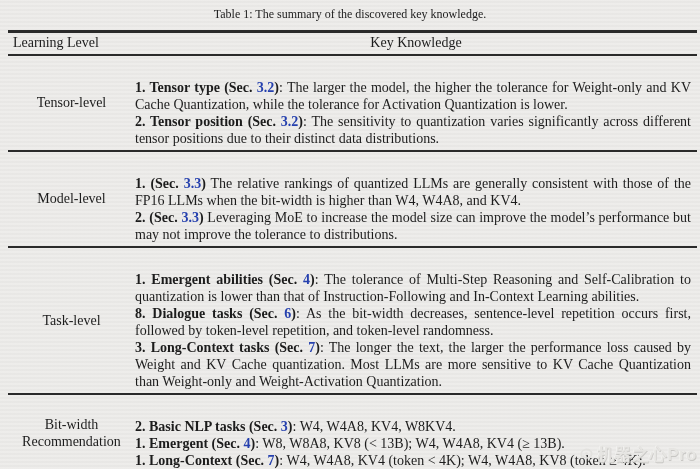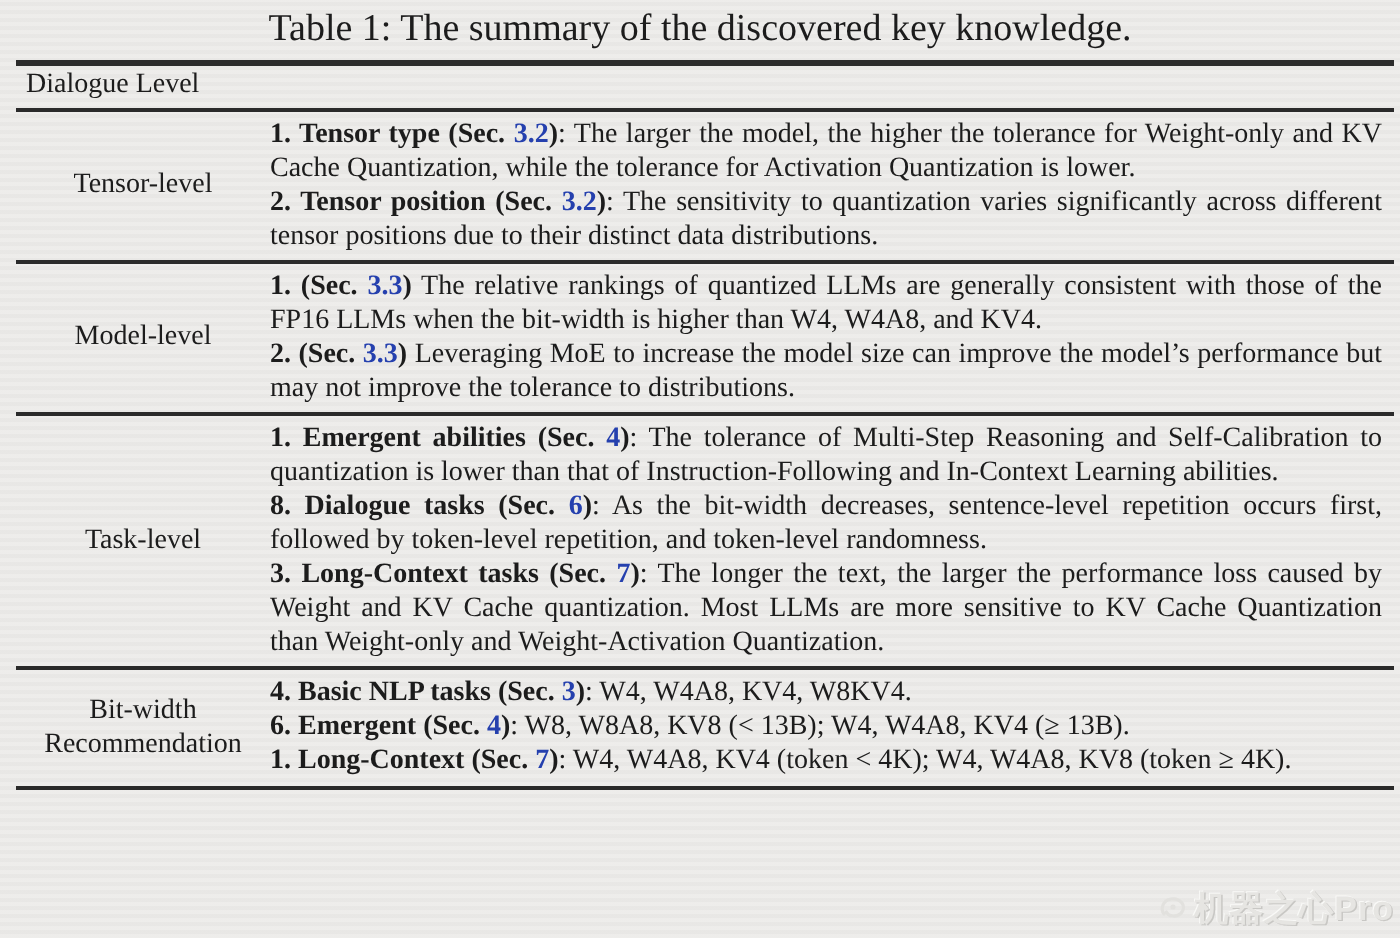--- a/index.html
+++ b/index.html
@@ -10,34 +10,34 @@
     width:700px;height:469px;
     background:var(--background);
     background-image:repeating-linear-gradient(0deg, rgba(255,255,255,0.035) 0 2px, rgba(0,0,0,0.018) 2px 4px);
     font-family:"Liberation Serif", serif;
     color:var(--text);
     overflow:hidden;
   }
   .page{position:relative;width:700px;height:469px;overflow:hidden;}
   .caption{
     position:absolute;top:6px;left:0;width:100%;
-    text-align:center;font-size:19px;line-height:17px;
+    text-align:center;font-size:12px;line-height:17px;
   }
   .tbl{position:absolute;left:8px;top:30px;width:689px;}
   .rule{height:2px;background:var(--rule);}
   .rule.heavy{height:2.5px;}
   .hdr{display:grid;grid-template-columns:127px 1fr;align-items:center;padding:2px 0 3px 0;}
   .hdr .h1{font-size:14px;padding-left:5px;}
   .hdr .h2{font-size:14px;text-align:center;}
   .trow{display:grid;grid-template-columns:127px 1fr;}
   .level{
     display:flex;align-items:center;justify-content:center;
     text-align:center;font-size:14px;line-height:17px;padding:12px 3px;
   }
-  .cell{font-size:14px;line-height:17px;padding:3px 6px 3px 0;text-align:justify;}
+  .cell{font-size:14px;line-height:17px;padding:3px 6px 3px 0;text-align:justify;margin-top:20px;}
   .cell p{margin:0;}
   .seg-b{font-weight:bold;}
   .seg-bl{font-weight:bold;color:var(--link);}
   .seg-n{}
   .seg-i{font-style:italic;}
   .seg-bi{font-style:italic;font-weight:bold;}
   .watermark{
     position:absolute;right:3px;bottom:3px;
     display:flex;align-items:flex-end;gap:3px;
     font-family:"Liberation Sans", sans-serif;font-weight:bold;
@@ -52,21 +52,22 @@
 <body>
 
 <div class="page">
 
   <div class="caption">Table 1: The summary of the discovered key knowledge.</div>
 
   <div class="tbl">
     <div class="rule heavy"></div>
 
     <div class="hdr">
-      <div class="h1">Dialogue Level</div>
+      <div class="h1">Learning Level</div>
+      <div class="h2">Key Knowledge</div>
     </div>
 
     <div class="rule"></div>
 
     <div class="trow">
       <div class="level">Tensor-level</div>
       <div class="cell">
           <p><span class="seg-b">1. Tensor type (Sec. </span><span class="seg-bl">3.2</span><span class="seg-b">)</span><span class="seg-n">: The larger the model, the higher the tolerance for Weight-only and KV Cache Quantization, while the tolerance for Activation Quantization is lower.</span></p>
           <p><span class="seg-b">2. Tensor position (Sec. </span><span class="seg-bl">3.2</span><span class="seg-b">)</span><span class="seg-n">: The sensitivity to quantization varies significantly across different tensor positions due to their distinct data distributions.</span></p>
         </div>
@@ -91,22 +92,22 @@
           <p><span class="seg-b">8. Dialogue tasks (Sec. </span><span class="seg-bl">6</span><span class="seg-b">)</span><span class="seg-n">: As the bit-width decreases, sentence-level repetition occurs first, followed by token-level repetition, and token-level randomness.</span></p>
           <p><span class="seg-b">3. Long-Context tasks (Sec. </span><span class="seg-bl">7</span><span class="seg-b">)</span><span class="seg-n">: The longer the text, the larger the performance loss caused by Weight and KV Cache quantization. Most LLMs are more sensitive to KV Cache Quantization than Weight-only and Weight-Activation Quantization.</span></p>
         </div>
     </div>
 
     <div class="rule"></div>
 
     <div class="trow">
       <div class="level">Bit-width Recommendation</div>
       <div class="cell">
-          <p><span class="seg-b">4. Basic NLP tasks (Sec. </span><span class="seg-bl">3</span><span class="seg-b">)</span><span class="seg-n">: W4, W4A8, KV4, W8KV4.</span></p>
-          <p><span class="seg-b">6. Emergent (Sec. </span><span class="seg-bl">4</span><span class="seg-b">)</span><span class="seg-n">: W8, W8A8, KV8 (&lt; 13B); W4, W4A8, KV4 (≥ 13B).</span></p>
+          <p><span class="seg-b">2. Basic NLP tasks (Sec. </span><span class="seg-bl">3</span><span class="seg-b">)</span><span class="seg-n">: W4, W4A8, KV4, W8KV4.</span></p>
+          <p><span class="seg-b">1. Emergent (Sec. </span><span class="seg-bl">4</span><span class="seg-b">)</span><span class="seg-n">: W8, W8A8, KV8 (&lt; 13B); W4, W4A8, KV4 (≥ 13B).</span></p>
           <p><span class="seg-b">1. Long-Context (Sec. </span><span class="seg-bl">7</span><span class="seg-b">)</span><span class="seg-n">: W4, W4A8, KV4 (token &lt; 4K); W4, W4A8, KV8 (token ≥ 4K).</span></p>
         </div>
     </div>
 
     <div class="rule heavy"></div>
   </div>
 
   <div class="watermark">
     <span class="wm-icon">
       <svg width="15" height="15" viewBox="0 0 15 15">

